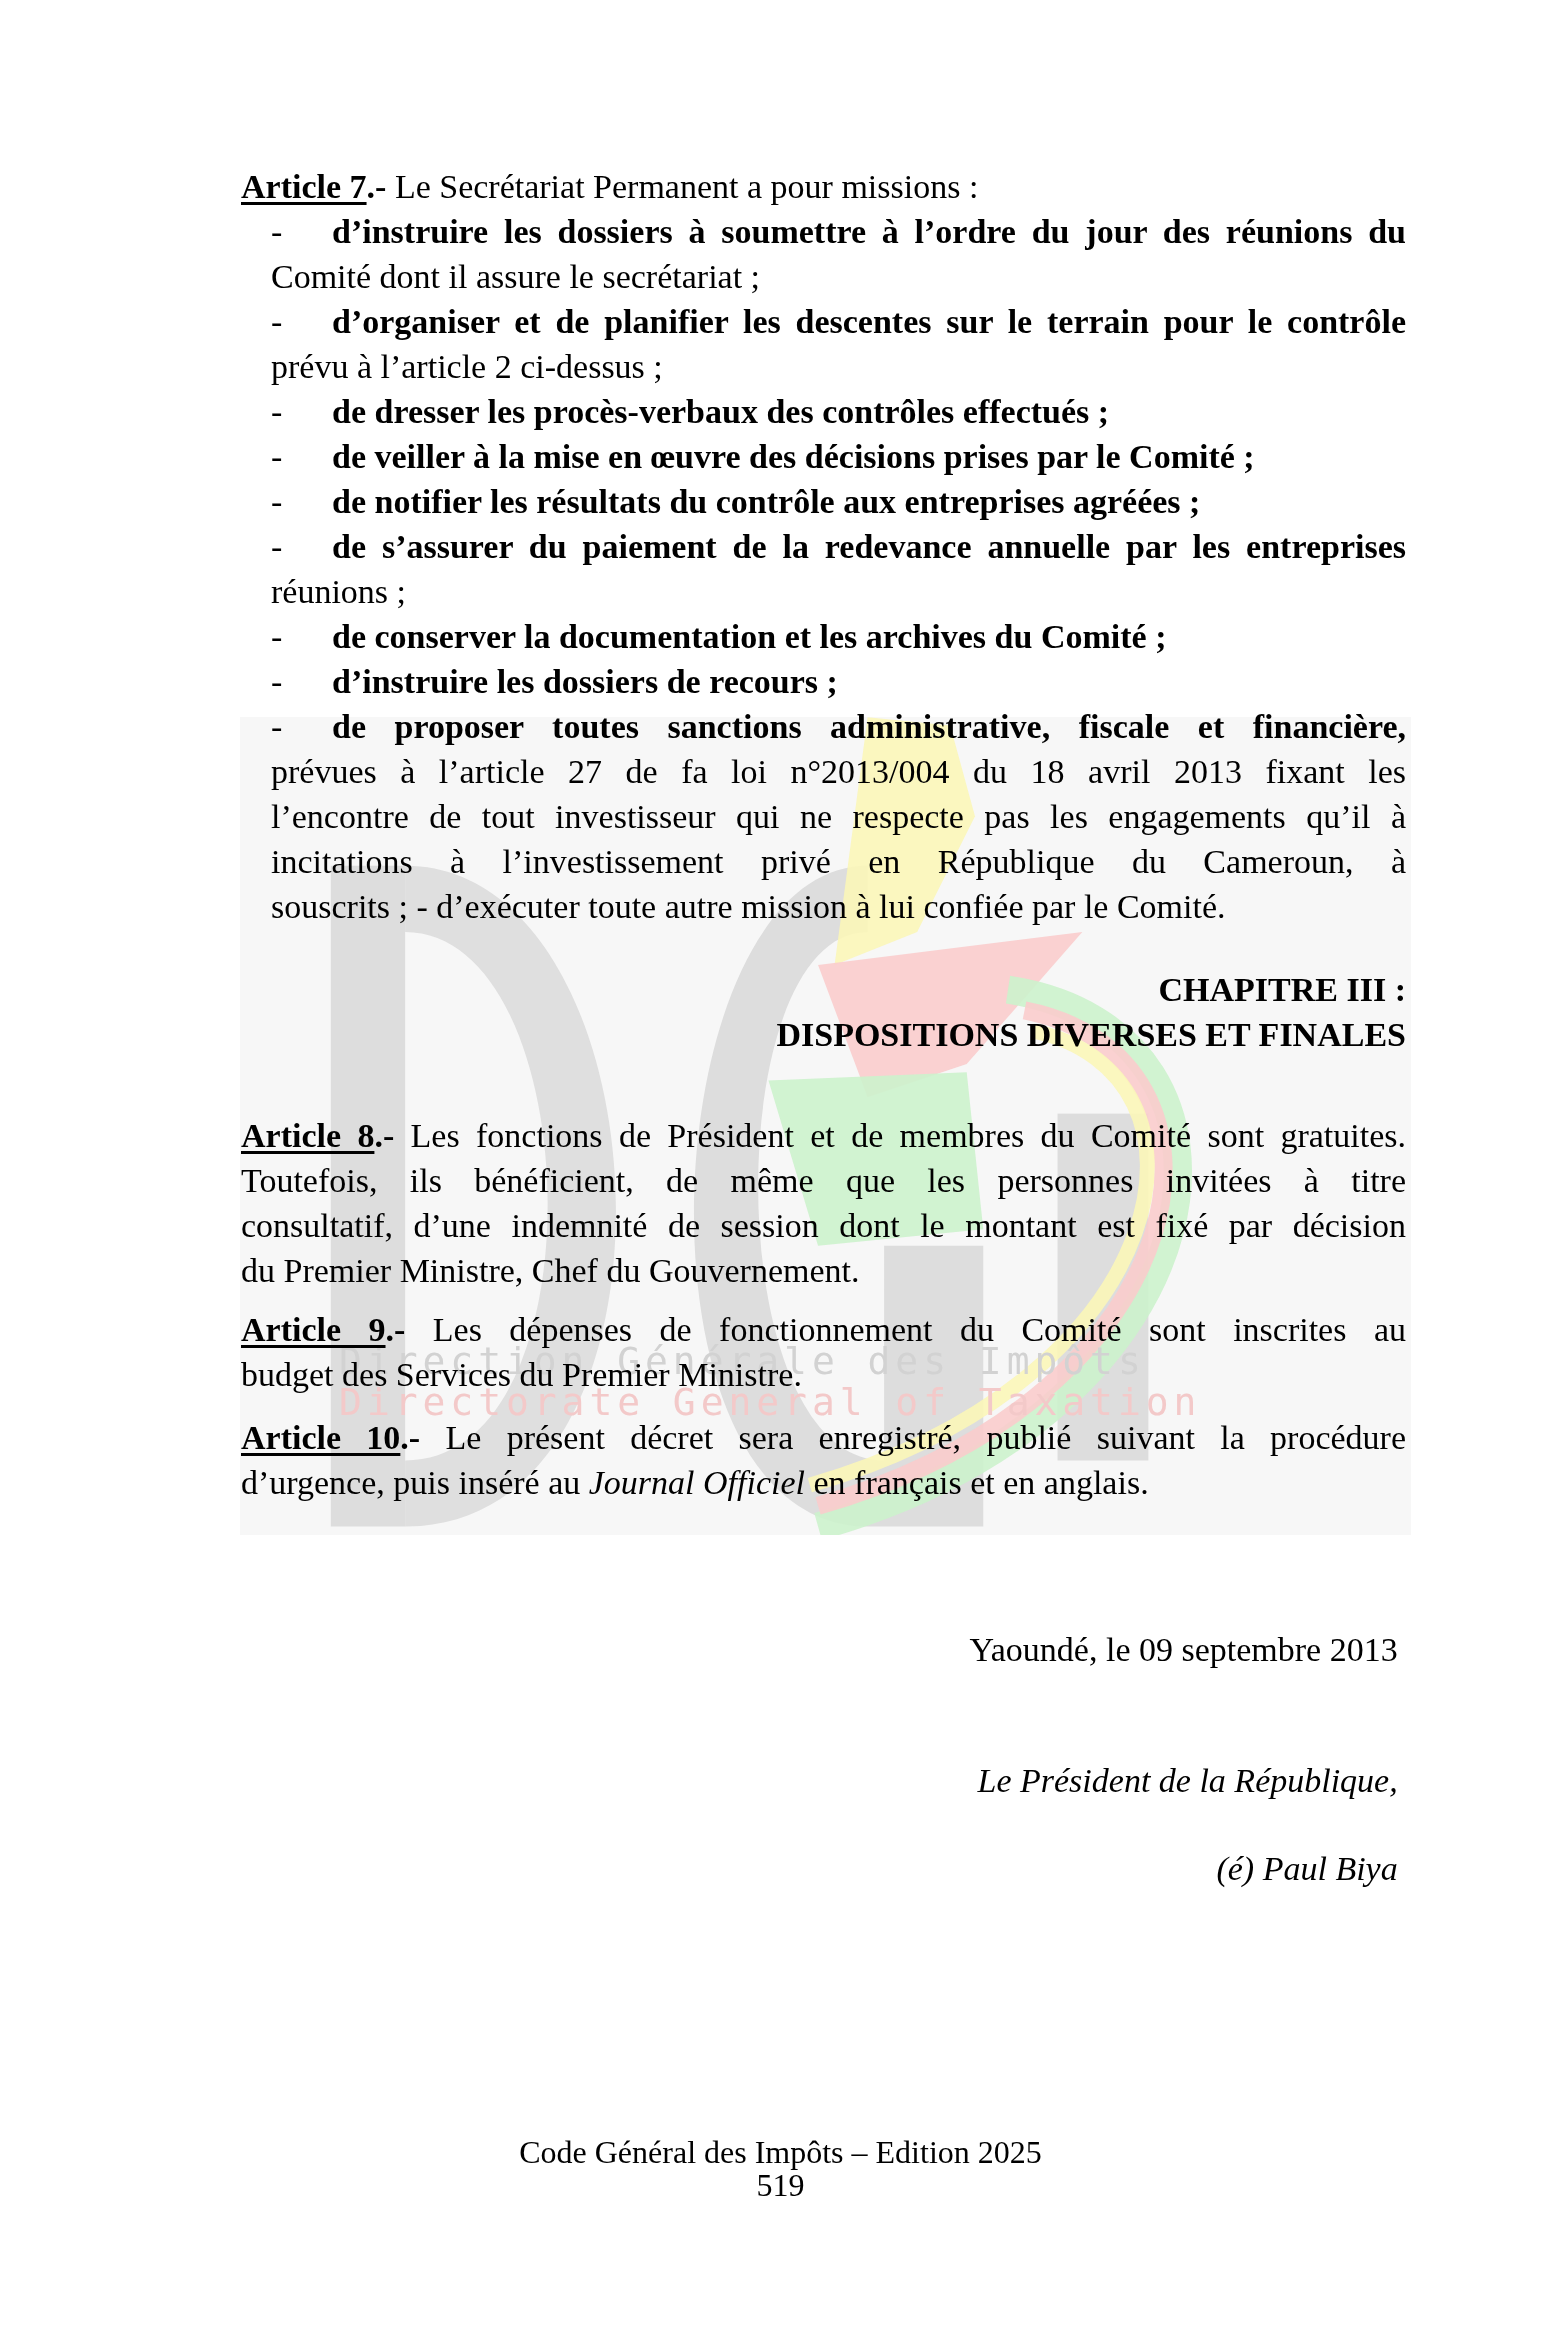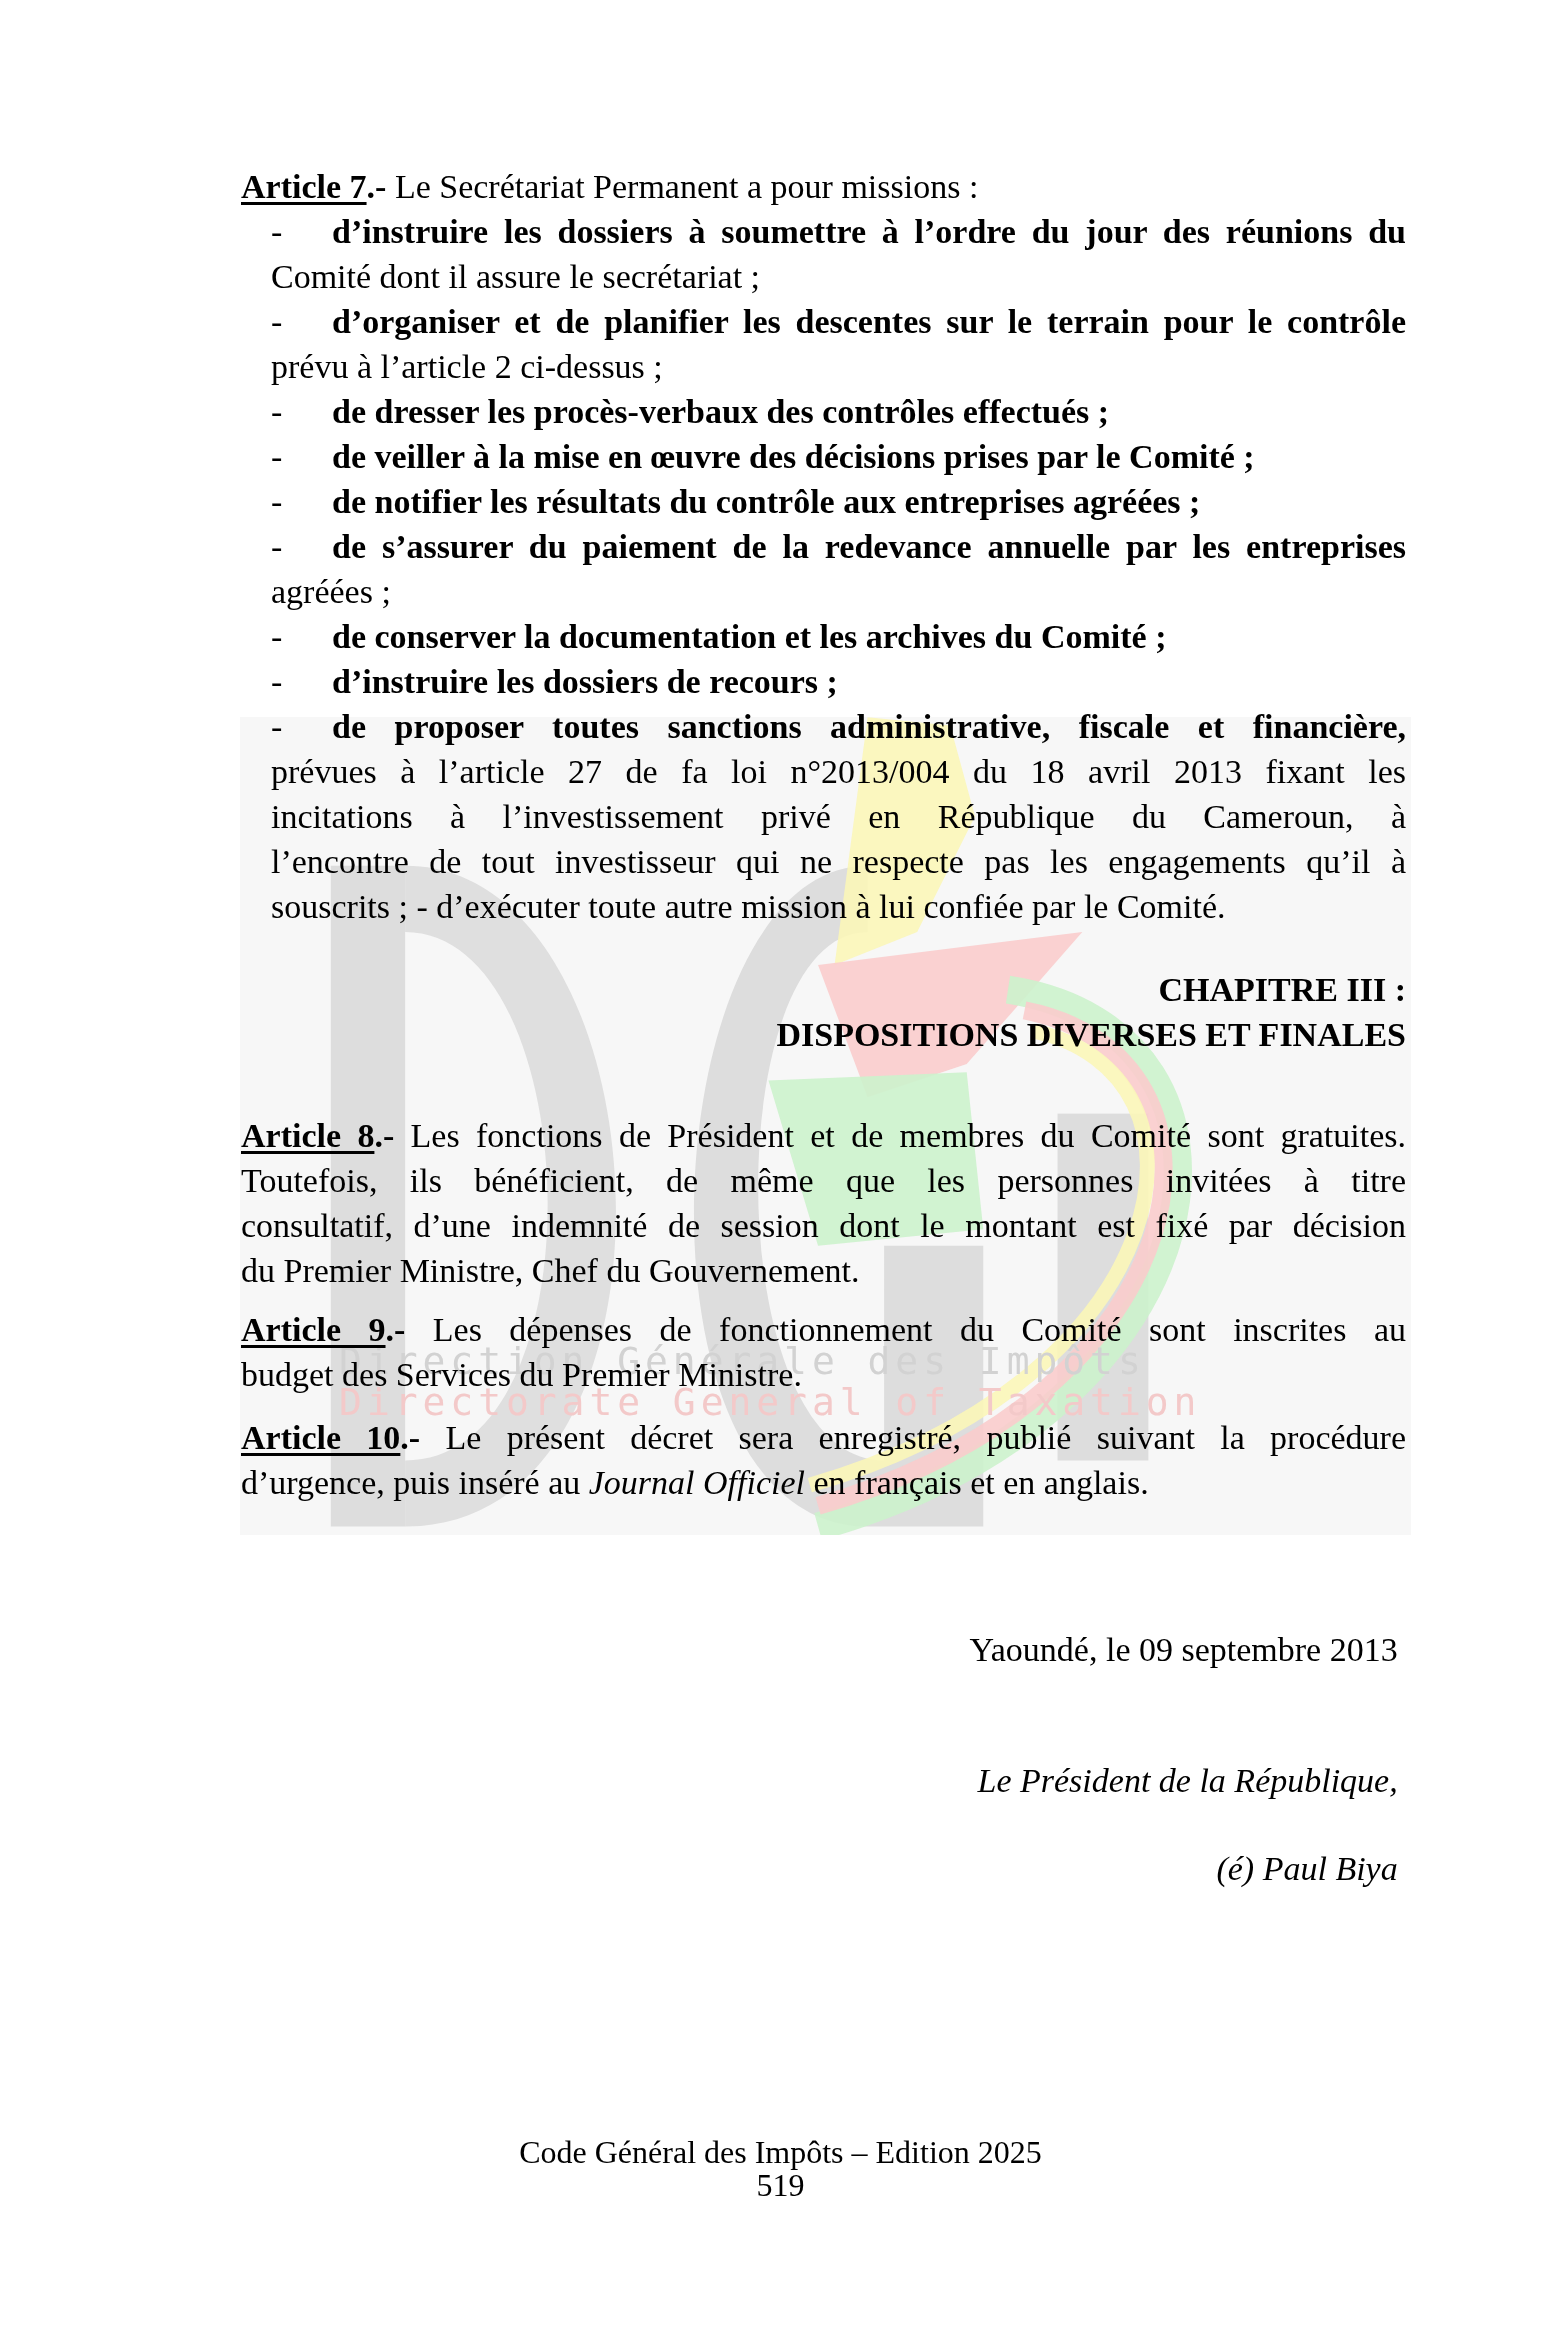--- a/index.html
+++ b/index.html
@@ -80,38 +80,38 @@
         </div>
       <div class="line bullet">
           <span class="dash">-</span>
           <span class="txt">de notifier les résultats du contrôle aux entreprises agréées ;</span>
         </div>
 
       <div class="line bullet">
           <span class="dash">-</span>
           <span class="txt just">de s’assurer du paiement de la redevance annuelle par les entreprises</span>
         </div>
-      <div class="line cont">agréées ;</div>
+      <div class="line cont">réunions ;</div>
 
       <div class="line bullet">
           <span class="dash">-</span>
           <span class="txt">de conserver la documentation et les archives du Comité ;</span>
         </div>
       <div class="line bullet">
           <span class="dash">-</span>
           <span class="txt">d’instruire les dossiers de recours ;</span>
         </div>
 
       <div class="line bullet">
           <span class="dash">-</span>
           <span class="txt just">de proposer toutes sanctions administrative, fiscale et financière,</span>
         </div>
       <div class="line cont just">prévues à l’article 27 de fa loi n°2013/004 du 18 avril 2013 fixant les</div>
+      <div class="line cont just">l’encontre de tout investisseur qui ne respecte pas les engagements qu’il à</div>
       <div class="line cont just">incitations à l’investissement privé en République du Cameroun, à</div>
-      <div class="line cont just">l’encontre de tout investisseur qui ne respecte pas les engagements qu’il à</div>
       <div class="line cont">souscrits ; - d’exécuter toute autre mission à lui confiée par le Comité.</div>
     </div>
 
     <div class="col" style="top:967px;">
       <div class="chap">CHAPITRE III :</div>
       <div class="chap">DISPOSITIONS DIVERSES ET FINALES</div>
     </div>
 
     <div class="col" style="top:1113px;">
       <div class="line just"><span class="art-title">Article 8</span><span class="art-dash">.-</span><span> Les fonctions de Président et de membres du Comité sont gratuites.</span></div>

